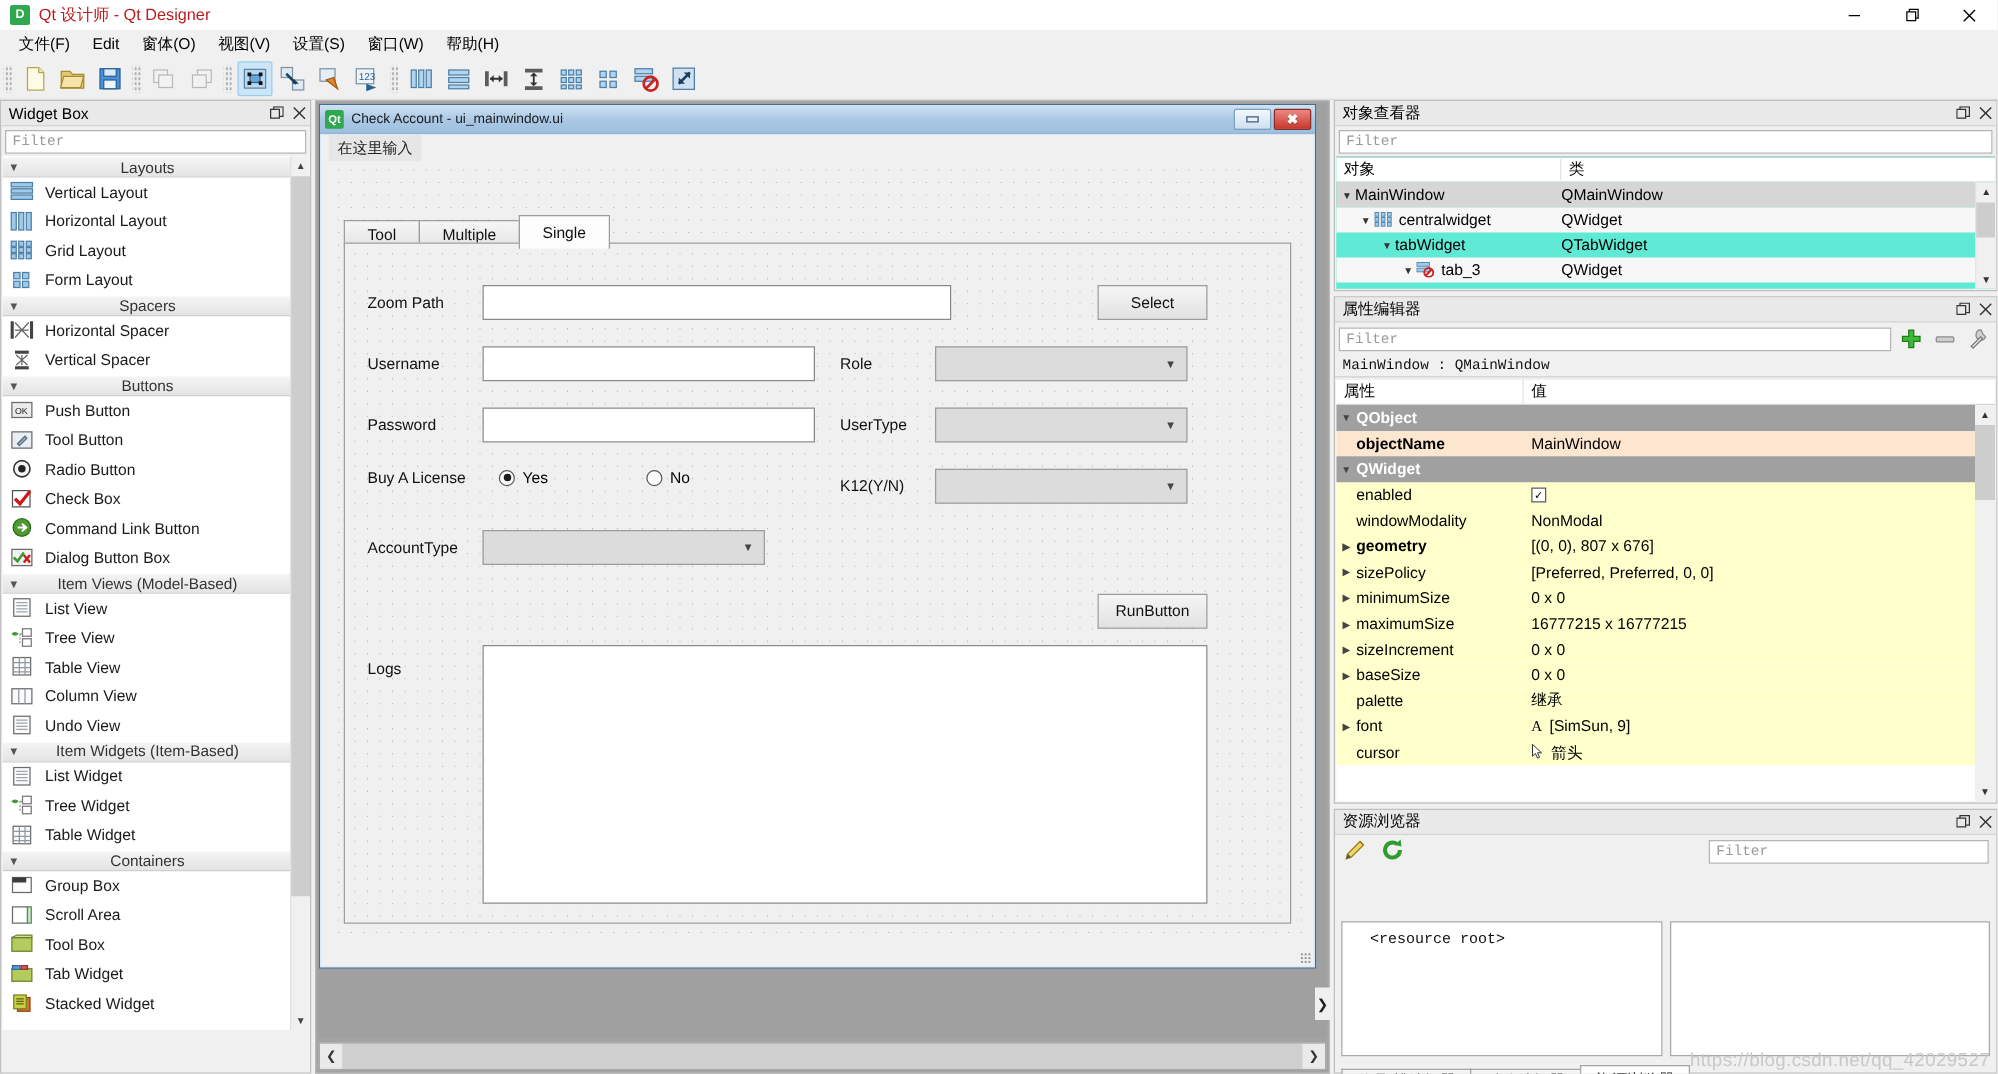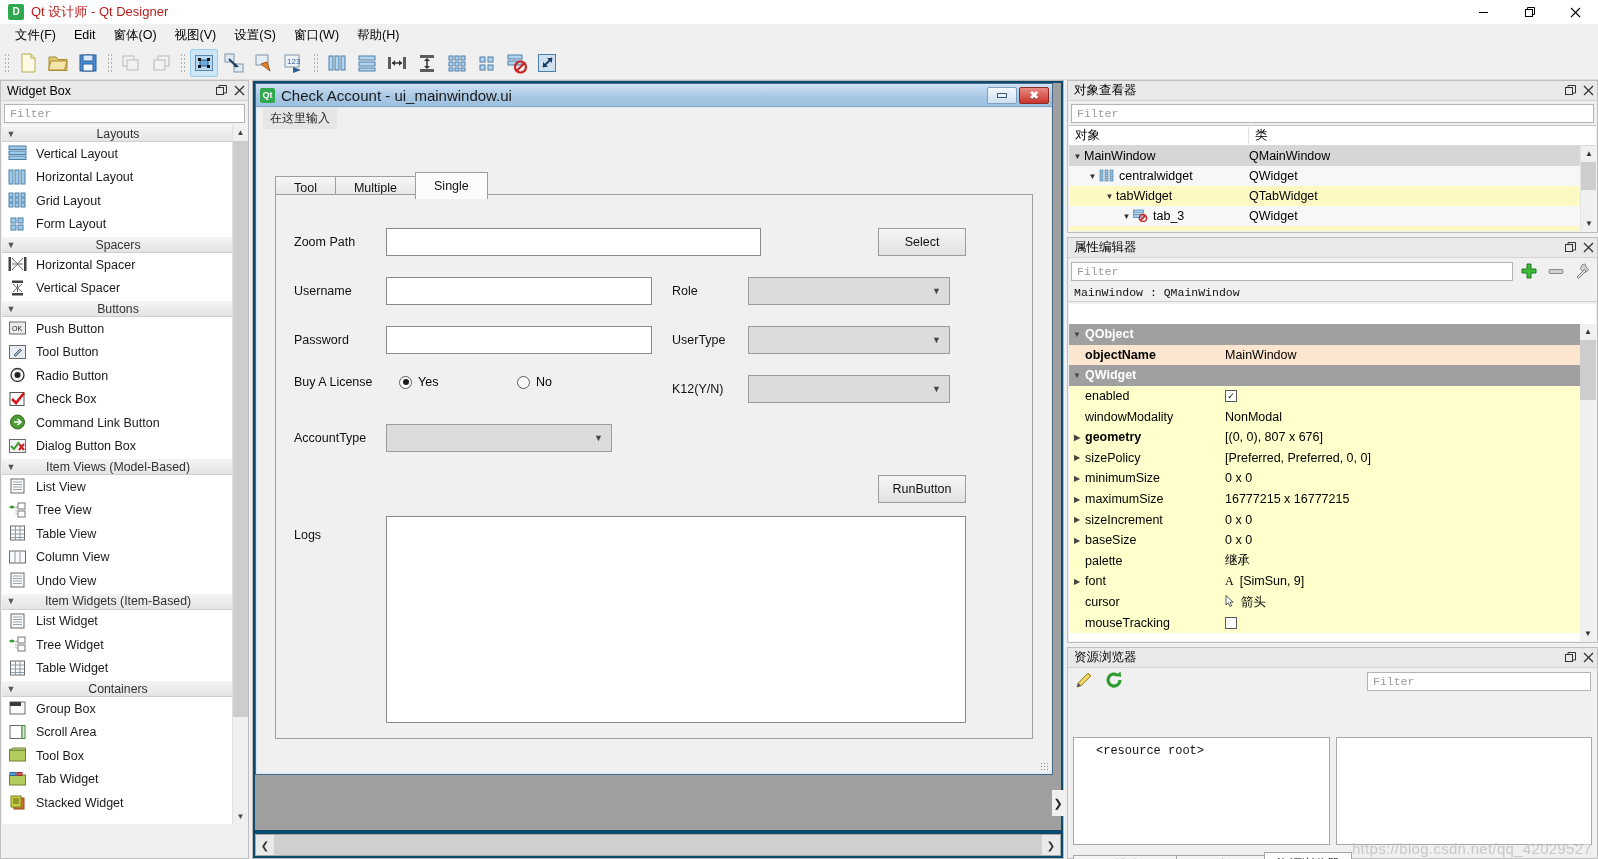--- a/index.html
+++ b/index.html
@@ -117,21 +117,21 @@
   }
   .wb-vscroll .arrow-up { top: 0; } .wb-vscroll .arrow-dn { bottom: 0; }
   .wb-vscroll .thumb {
     position: absolute; left: 0; top: 16px; width: 15px; height: 576px;
     background: #cdcdcd;
   }
 
   
   #mdi {
     position: absolute; left: 252px; top: 80px; width: 812px; height: 779px;
-    background: #0c4a6e; border: 1px solid #b9b9b9;
+    background: #a3a3a3; border: 1px solid #b9b9b9;
   }
   .mdi-inner {
     position: absolute; left: 2px; top: 2px; right: 2px; bottom: 28px;
     background: #a0a0a0; overflow: hidden;
   }
   .formwin {
     position: absolute; left: 0px; top: 0px; width: 798px; height: 692px;
     background: #d9e8f7;
     border: 1px solid #4a6b8a;
   }
@@ -139,21 +139,21 @@
     height: 23px;
     background: linear-gradient(#cfe2f5, #aac8e4 55%, #9dc0e0);
     display: flex; align-items: center; padding-left: 4px;
     border-bottom: 1px solid #7fa5c6;
   }
   .fw-ico {
     width: 15px; height: 15px; background: #2fa84f; border-radius: 2px;
     color: #fff; font-size: 9px; font-weight: bold; margin-right: 6px;
     display: flex; align-items: center; justify-content: center;
   }
-  .fw-title-text { font-size: 15px; color: #1b1b1b; flex: 1; }
+  .fw-title-text { font-size: 11px; color: #1b1b1b; flex: 1; }
   .fw-btns { display: flex; gap: 2px; padding-right: 3px; }
   .fw-min {
     width: 30px; height: 17px;
     background: linear-gradient(#f3f8fc, #cfe0ef);
     border: 1px solid #7e9fc0; border-radius: 2px;
     display: flex; align-items: center; justify-content: center;
   }
   .fw-min i { display: block; width: 10px; height: 5px; border: 1px solid #3a5a78; background: #e8f1f9; }
   .fw-close {
     width: 30px; height: 17px;
@@ -248,21 +248,21 @@
 
   
   #objinspector { left: 1067px; top: 80px; width: 531px; height: 153px; }
   .tree-head {
     display: flex; height: 20px; background: #ffffff;
     border-bottom: 1px solid #d9d9d9; font-size: 12.5px; align-items: center;
   }
   .tree-head .c1 { width: 180px; padding-left: 6px; border-right: 1px solid #e2e2e2; }
   .tree-head .c2 { flex: 1; padding-left: 6px; }
   .tree-wrap {
-    position: absolute; left: 1px; top: 44px; right: 1px; bottom: 1px; background: #fef9c3;
+    position: absolute; left: 1px; top: 44px; right: 1px; bottom: 1px; background: #5eead4;
     border-top: 1px solid #c6c6c6; overflow: hidden;
   }
   .tree-body { position: absolute; left: 0; right: 16px; top: 20px; bottom: 0; }
   .tree-row { display: flex; height: 20px; align-items: center; font-size: 12.5px; }
   .tree-row.sel { background: #d6d6d6; }
   .tree-row.alt { background: #f7f7f7; }
   .tree-row .c1 { width: 180px; display: flex; align-items: center; }
   .tree-row .c2 { flex: 1; }
   .tw-chev { width: 13px; text-align: center; font-size: 8px; color: #333; }
   .tw-ico { width: 16px; height: 14px; margin-right: 4px; }
@@ -1091,20 +1091,24 @@
         <svg width="18" height="18" viewBox="0 0 18 18">
             <path d="M11 2 a4 4 0 1 0 3.5 5.5 l-2.3 -2.3 z" fill="#cfcfcf" stroke="#8a8a8a"></path>
             <path d="M10.5 7.5 L3 15 l1.5 1.5 L12 9 z" fill="#e7e7e7" stroke="#777"></path>
           </svg>
       </span>
     </div>
 
     <div class="pe-objline">MainWindow : QMainWindow</div>
 
     <div class="pe-table">
+      <div class="pe-head">
+        <div class="h1">属性</div>
+        <div class="h2">值</div>
+      </div>
       <div class="pe-rows">
 
         <div class="pe-row grp">
           <div class="k">
               <span class="pe-chev">▼</span>
               <span>QObject</span>
             </div>
           <div class="v"></div>
         </div>
 
@@ -1235,29 +1239,20 @@
           <div class="v">
             <span>
               <svg width="10" height="12" viewBox="0 0 10 12">
                   <path d="M1 0.5 L1 10 L3.3 7.8 L5 11.5 L6.6 10.8 L5 7.2 L8.2 7.2 z" fill="#fff" stroke="#333" stroke-width=".8"></path>
                 </svg>
             </span>
             <span>箭头</span>
           </div>
         </div>
 
-        <div class="pe-row yel">
-          <div class="k">
-              <span class="pe-chev"></span>
-              <span>mouseTracking</span>
-            </div>
-          <div class="v">
-              <span class="pe-chk"></span>
-            </div>
-        </div>
 
       </div>
       <div class="pe-vs">
         <div class="a up">▲</div>
         <div class="th"></div>
         <div class="a dn">▼</div>
       </div>
     </div>
   </div>
 

